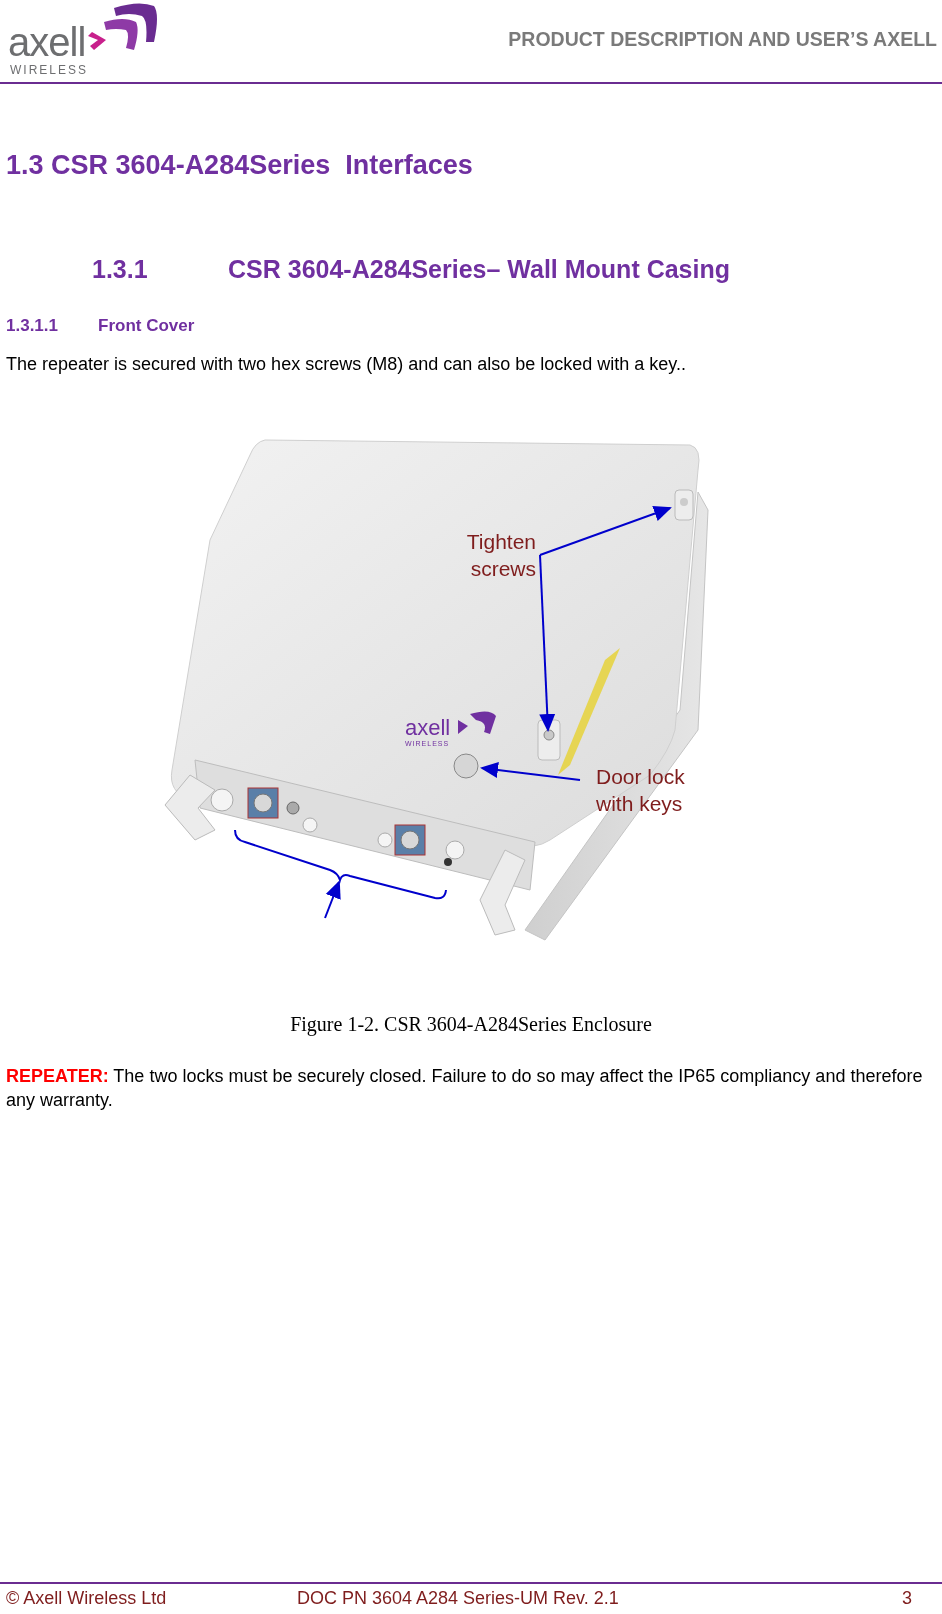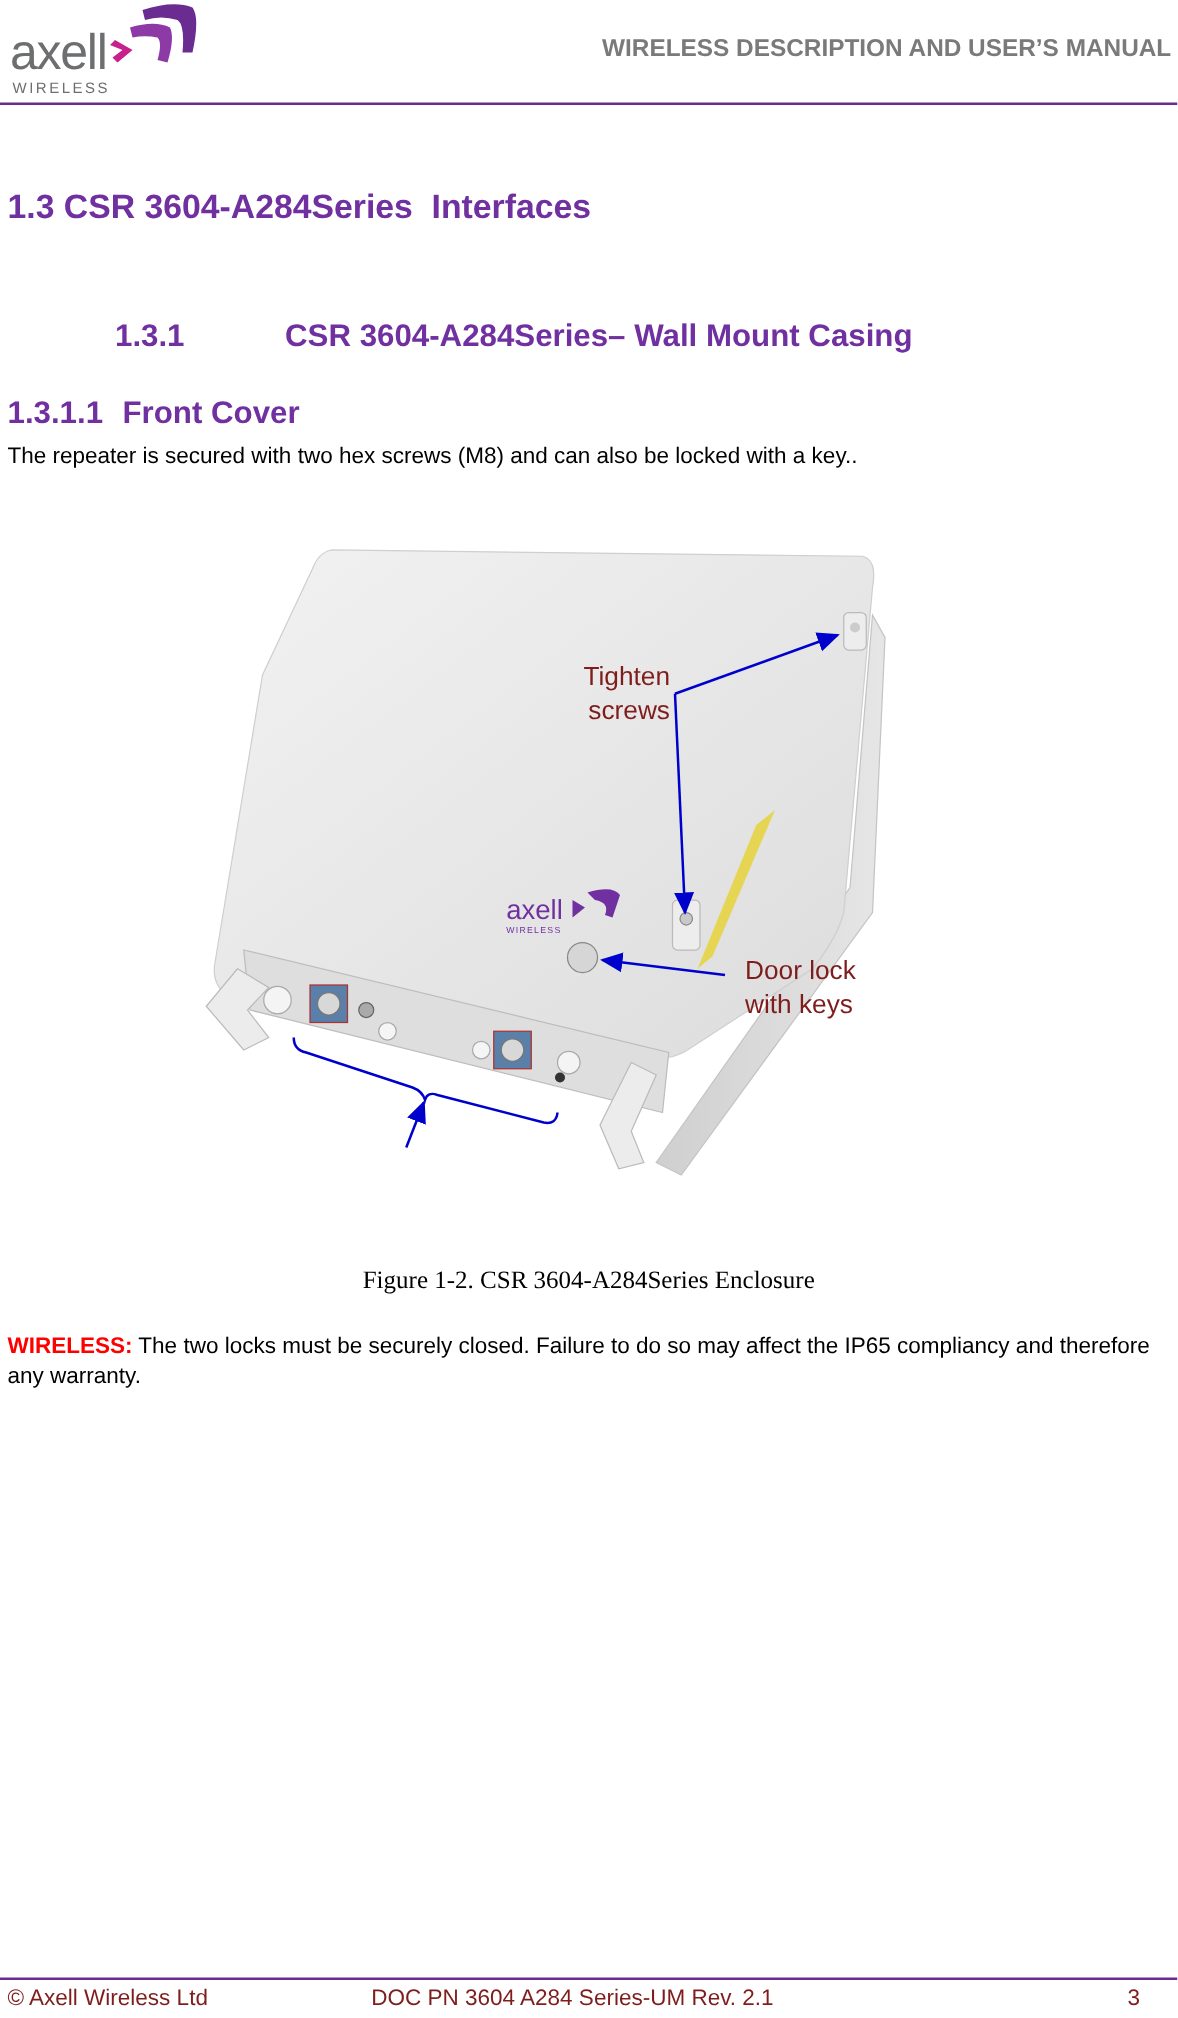--- a/index.html
+++ b/index.html
@@ -13,21 +13,21 @@
   .logo-sub { left: 10px; top: 63px; font-size: 12px; color: #6d6e70; letter-spacing: 2px; line-height: 14px; }
   .hdr-title { right: 5px; top: 25px; text-align: right; font-weight: bold; font-size: 19.5px;
                color: #7a7a7a; line-height: 29px; }
   .hdr-rule { left: 0; top: 82px; width: 942px; height: 2px; background: #6a2c91; }
 
   
   .h1 { left: 6px; top: 150px; font-size: 27px; font-weight: bold; color: #7030a0; white-space: pre; }
   .h2 { top: 255px; font-size: 25px; font-weight: bold; color: #7030a0; }
   .h2-num { left: 92px; }
   .h2-text { left: 228px; }
-  .h3 { left: 6px; top: 316px; font-size: 25px; font-weight: bold; color: #7030a0; }
+  .h3 { left: 6px; top: 316px; font-size: 17px; font-weight: bold; color: #7030a0; }
   .h3 .num { display: inline-block; width: 92px; }
   .para { left: 6px; top: 354px; font-size: 18px; }
 
   
   .figure { left: 150px; top: 430px; width: 600px; height: 560px; }
   .fig-label { font-size: 21px; color: #7f1d1d; line-height: 27px; position: absolute; }
   .caption { left: 0; width: 942px; top: 1013px; text-align: center;
              font-family: "Liberation Serif", serif; font-size: 20px; }
 
   
@@ -49,21 +49,21 @@
   <svg class="abs" style="left:78px;top:0" width="75" height="52" viewBox="0 0 75 52">
     <path d="M30 6 Q55 -2 70 4 Q76 12 70 40 L62 40 Q64 18 58 14 Q45 10 32 14 Z" fill="#6a2c91"></path>
     <path d="M20 20 Q40 14 52 20 Q56 28 50 48 L42 46 Q46 32 42 28 Q32 26 22 28 Z" fill="#8e3aa6"></path>
     <path d="M8 30 L22 38 L10 48 L6 44 L14 38 L4 34 Z" fill="#c8208c"></path>
   </svg>
 </div>
 <div class="abs logo-text">axell</div>
 <div class="abs logo-sub">WIRELESS</div>
 
 <div class="abs hdr-title">
-  <div>WIRELESS DESCRIPTION AND USER’S MANUAL</div>
+  <div>PRODUCT DESCRIPTION AND USER’S AXELL</div>
 </div>
 <div class="abs hdr-rule"></div>
 
 <div class="abs h1"><span>1.3</span> <span>CSR 3604-A284Series  Interfaces</span></div>
 
 <div class="abs h2 h2-num">1.3.1</div>
 <div class="abs h2 h2-text">CSR 3604-A284Series– Wall Mount Casing</div>
 
 <div class="abs h3"><span class="num">1.3.1.1</span><span>Front Cover</span></div>
 
@@ -130,18 +130,18 @@
     <div>screws</div>
   </div>
   <div class="fig-label" style="left:446px;top:333px">
     <div>Door lock</div>
     <div>with keys</div>
   </div>
 </div>
 
 <div class="abs caption">Figure 1-2. CSR 3604-A284Series Enclosure</div>
 
-<div class="abs important"><span class="imp-label">WIRELESS:</span><span> The two locks must be securely closed. Failure to do so may affect the </span><b>IP65</b><span> compliancy and therefore any warranty.</span></div>
+<div class="abs important"><span class="imp-label">REPEATER:</span><span> The two locks must be securely closed. Failure to do so may affect the </span><b>IP65</b><span> compliancy and therefore any warranty.</span></div>
 
 <div class="abs ftr-rule"></div>
 <div class="abs ftr ftr-left">© Axell Wireless Ltd</div>
 <div class="abs ftr ftr-mid">DOC PN 3604 A284 Series-UM Rev. 2.1</div>
 <div class="abs ftr ftr-right">3</div>
 
 </body></html>

